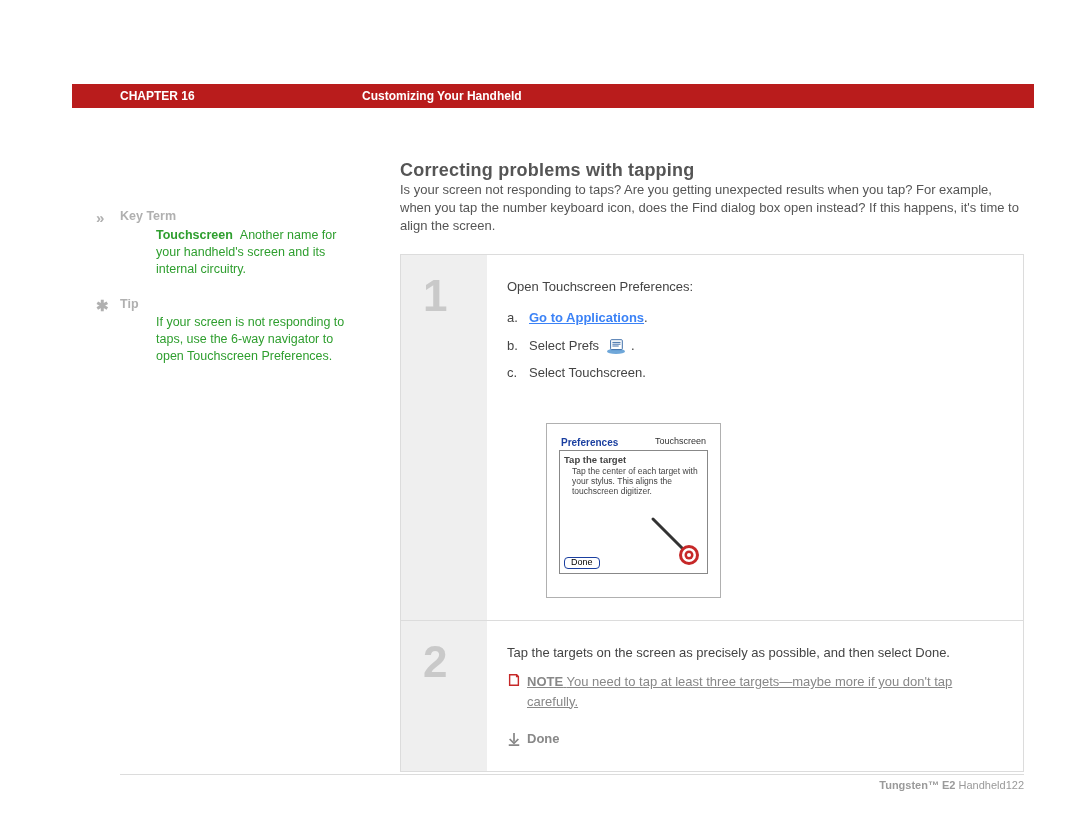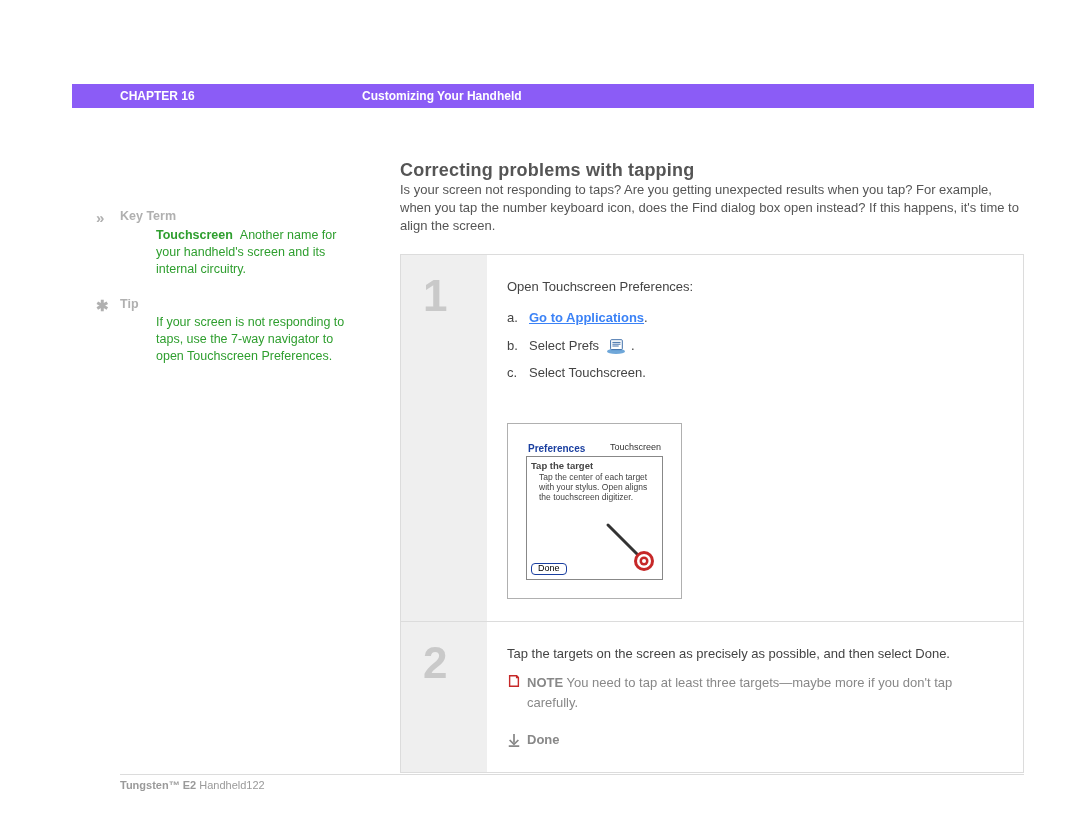--- a/index.html
+++ b/index.html
@@ -11,21 +11,21 @@
     width: 1080px;
     height: 834px;
     position: relative;
   }
   .header-bar {
     position: absolute;
     top: 84px;
     left: 72px;
     right: 46px;
     height: 24px;
-    background: #8b5cf6;
+    background: #b91c1c;
     color: #fff;
     font-size: 12px;
     font-weight: bold;
     display: flex;
     align-items: center;
   }
   .header-chapter { position: absolute; left: 48px; }
   .header-title   { position: absolute; left: 270px; margin-left: 20px; }
   .sidebar {
     position: absolute;
@@ -85,25 +85,26 @@
   .link { text-decoration: underline; font-weight: bold; color: #3b82f6; }
   .prefs-icon {
     display: inline-block;
     width: 20px; height: 16px;
     position: relative;
   }
   .prefs-icon svg { display: block; }
   .screenshot {
     width: 175px;
     border: 1px solid #b0b0b0;
-    padding: 18px;
+    padding: 12px;
     font-size: 9px;
     line-height: 1.1;
     background: #fff;
     flex: 0 0 175px;
+    margin-left: 39px;
   }
   .ss-top { display: flex; justify-content: space-between; padding: 1px 2px 2px 2px; }
   .ss-pref { color: #1a3fa0; font-weight: bold; font-size: 10px; }
   .ss-cat  { color: #333; font-size: 9px; }
   .ss-body { border: 1px solid #888; padding: 4px 4px 28px 4px; position: relative; min-height: 124px; }
   .ss-body .ss-h { font-weight: bold; font-size: 9.5px; margin-bottom: 2px; }
   .ss-body .ss-p { font-size: 8.5px; line-height: 1.15; padding-left: 8px; }
   .ss-done {
     position: absolute; left: 4px; bottom: 4px;
     border: 1px solid #1a3fa0; border-radius: 4px;
@@ -120,21 +121,21 @@
   .note-row { display: flex; align-items: flex-start; gap: 6px; margin-top: 10px; color: #888; }
   .note-icon { width: 14px; height: 14px; flex: 0 0 14px; margin-top: 1px; }
   .note-label { font-weight: bold; color: #888; }
   .done-row { display: flex; align-items: center; gap: 6px; margin-top: 18px; color: #888; font-weight: bold; }
   .done-icon { width: 14px; height: 14px; }
   .footer {
     position: absolute;
     left: 120px; right: 56px; top: 774px;
     border-top: 1px solid #dcdcdc;
     padding-top: 4px;
-    display: flex; justify-content: flex-start;
+    display: flex; justify-content: flex-end;
     font-size: 11px; color: #9a9a9a;
   }
   .footer .prod b { color: #9a9a9a; font-weight: bold; }
 </style>
 </head>
 <body>
 
 <div class="header-bar">
   <span class="header-chapter">CHAPTER 16</span>
   <span class="header-title">Customizing Your Handheld</span>
@@ -144,21 +145,21 @@
   <div class="side-block" style="position:relative;">
     <span class="side-glyph">»</span>
     <span class="side-label">Key Term</span>
     <div class="side-body">
       <span class="bold">Touchscreen</span>&nbsp;&nbsp;<span>Another name for your handheld's screen and its internal circuitry.</span>
     </div>
   </div>
   <div class="side-block" style="position:relative;">
     <span class="side-glyph">✱</span>
     <span class="side-label">Tip</span>
-    <div class="side-body">If your screen is not responding to taps, use the 7-way navigator to open Touchscreen Preferences.</div>
+    <div class="side-body">If your screen is not responding to taps, use the 6-way navigator to open Touchscreen Preferences.</div>
   </div>
 </div>
 
 <div class="main">
   <h1 class="page-title">Correcting problems with tapping</h1>
   <p class="intro">Is your screen not responding to taps? Are you getting unexpected results when you tap? For example, when you tap the number keyboard icon, does the Find dialog box open instead? If this happens, it's time to align the screen.</p>
 
   <div class="steps-wrap">
 
     <div class="step-row step1">
@@ -189,21 +190,21 @@
             <span>Select Touchscreen.</span>
           </div>
         </div>
         <div class="screenshot">
           <div class="ss-top">
             <span class="ss-pref">Preferences</span>
             <span class="ss-cat">Touchscreen</span>
           </div>
           <div class="ss-body">
             <div class="ss-h">Tap the target</div>
-            <div class="ss-p">Tap the center of each target with your stylus. Open aligns the touchscreen digitizer.</div>
+            <div class="ss-p">Tap the center of each target with your stylus. This aligns the touchscreen digitizer.</div>
             <span class="ss-done">Done</span>
             <svg class="ss-stylus" viewBox="0 0 40 40">
               <line x1="4" y1="4" x2="34" y2="34" stroke="#333" stroke-width="3" stroke-linecap="round"></line>
             </svg>
             <svg class="ss-target" viewBox="0 0 24 24">
               <circle cx="12" cy="12" r="10" fill="#c62828"></circle>
               <circle cx="12" cy="12" r="7" fill="#fff"></circle>
               <circle cx="12" cy="12" r="4.5" fill="#c62828"></circle>
               <circle cx="12" cy="12" r="2" fill="#fff"></circle>
             </svg>
@@ -214,21 +215,21 @@
 
     <div class="step-row">
       <div class="step-num">2</div>
       <div class="step-body">
         <div>Tap the targets on the screen as precisely as possible, and then select Done.</div>
         <div class="note-row">
           <svg class="note-icon" viewBox="0 0 16 16">
             <path d="M3 2 h8 l2 2 v10 h-10 z" fill="none" stroke="#c62828" stroke-width="1.6"></path>
             <path d="M11 2 v2 h2" fill="none" stroke="#c62828" stroke-width="1.6"></path>
           </svg>
-          <div style="flex:1;">
+          <div style="flex:1;text-decoration:underline;">
             <span class="note-label">NOTE</span>
             <span>You need to tap at least three targets—maybe more if you don't tap carefully.</span>
           </div>
         </div>
         <div class="done-row">
           <svg class="done-icon" viewBox="0 0 16 16">
             <line x1="8" y1="1" x2="8" y2="11" stroke="#888" stroke-width="2"></line>
             <polyline points="3,8 8,13 13,8" fill="none" stroke="#888" stroke-width="2"></polyline>
             <line x1="2" y1="15" x2="14" y2="15" stroke="#888" stroke-width="2"></line>
           </svg>

